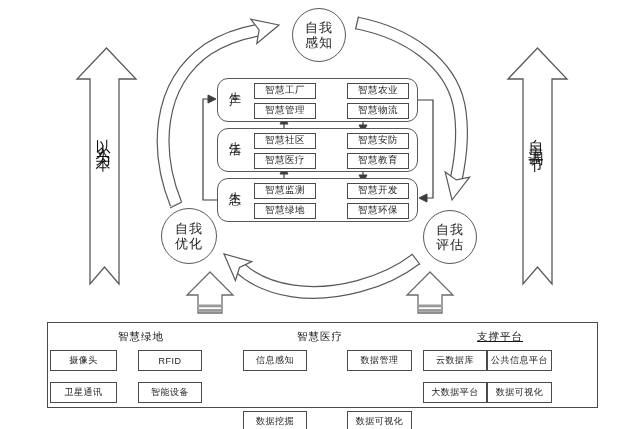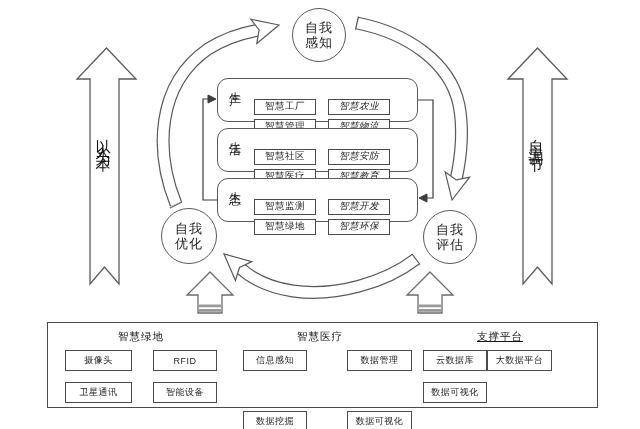--- a/index.html
+++ b/index.html
@@ -21,23 +21,23 @@
   }
   .group-label{
     position:absolute;left:11px;top:3px;height:38px;
     writing-mode:vertical-rl;text-orientation:upright;
     font-size:12px;letter-spacing:2px;line-height:1;display:flex;align-items:center;
   }
   .item-box{
     position:absolute;width:62px;height:15.5px;box-sizing:border-box;
     border:1px solid #4a4a4a;background:#fff;
     display:flex;align-items:center;justify-content:center;
-    font-size:9.5px;letter-spacing:0.5px;margin-top:16px;
+    font-size:9.5px;letter-spacing:0.5px;
   }
-  .gc1{left:36px;} .gc2{left:110px;font-style:italic;} .gr1{top:4px;} .gr2{top:24px;}
+  .gc1{left:36px;} .gc2{left:129px;} .gr1{top:4px;} .gr2{top:24px;}
   
   .side-arrow-text{
     position:absolute;writing-mode:vertical-rl;text-orientation:upright;
     font-size:15px;letter-spacing:6px;line-height:1;font-weight:500;color:#111;
   }
   
   .panel{
     position:absolute;left:47px;top:322px;width:551px;height:86px;
     border:1.3px solid #4a4a4a;background:#fff;box-sizing:border-box;
   }
@@ -155,33 +155,34 @@
     <div class="item-box gc1 gr2">智慧绿地</div>
     <div class="item-box gc2 gr2">智慧环保</div>
   </div>
 
   <div class="panel"></div>
 
   <div class="panel-title" style="left:65px;width:152px;">智慧绿地</div>
   <div class="panel-title" style="left:243px;width:154px;">智慧医疗</div>
   <div class="panel-title" style="left:423px;width:154px;text-decoration:underline;">支撑平台</div>
 
-  <div class="panel-grid" style="left:65px;grid-template-columns:67px 64px;column-gap:21px;">
+  <div class="panel-grid" style="left:50px;grid-template-columns:67px 64px;column-gap:21px;">
     <div class="panel-box">摄像头</div>
     <div class="panel-box">RFID</div>
     <div class="panel-box">卫星通讯</div>
     <div class="panel-box">智能设备</div>
   </div>
 
   <div class="panel-grid" style="left:243px;grid-template-columns:64px 65px;column-gap:25px;gap:40px;">
     <div class="panel-box">信息感知</div>
     <div class="panel-box">数据管理</div>
     <div class="panel-box">数据挖掘</div>
     <div class="panel-box">数据可视化</div>
   </div>
 
   <div class="panel-grid" style="left:423px;grid-template-columns:64px 65px;">
     <div class="panel-box">云数据库</div>
+    <div class="panel-box">公共信息平台</div>
     <div class="panel-box">大数据平台</div>
     <div class="panel-box">数据可视化</div>
   </div>
 
 </div>
 
 </body></html>

